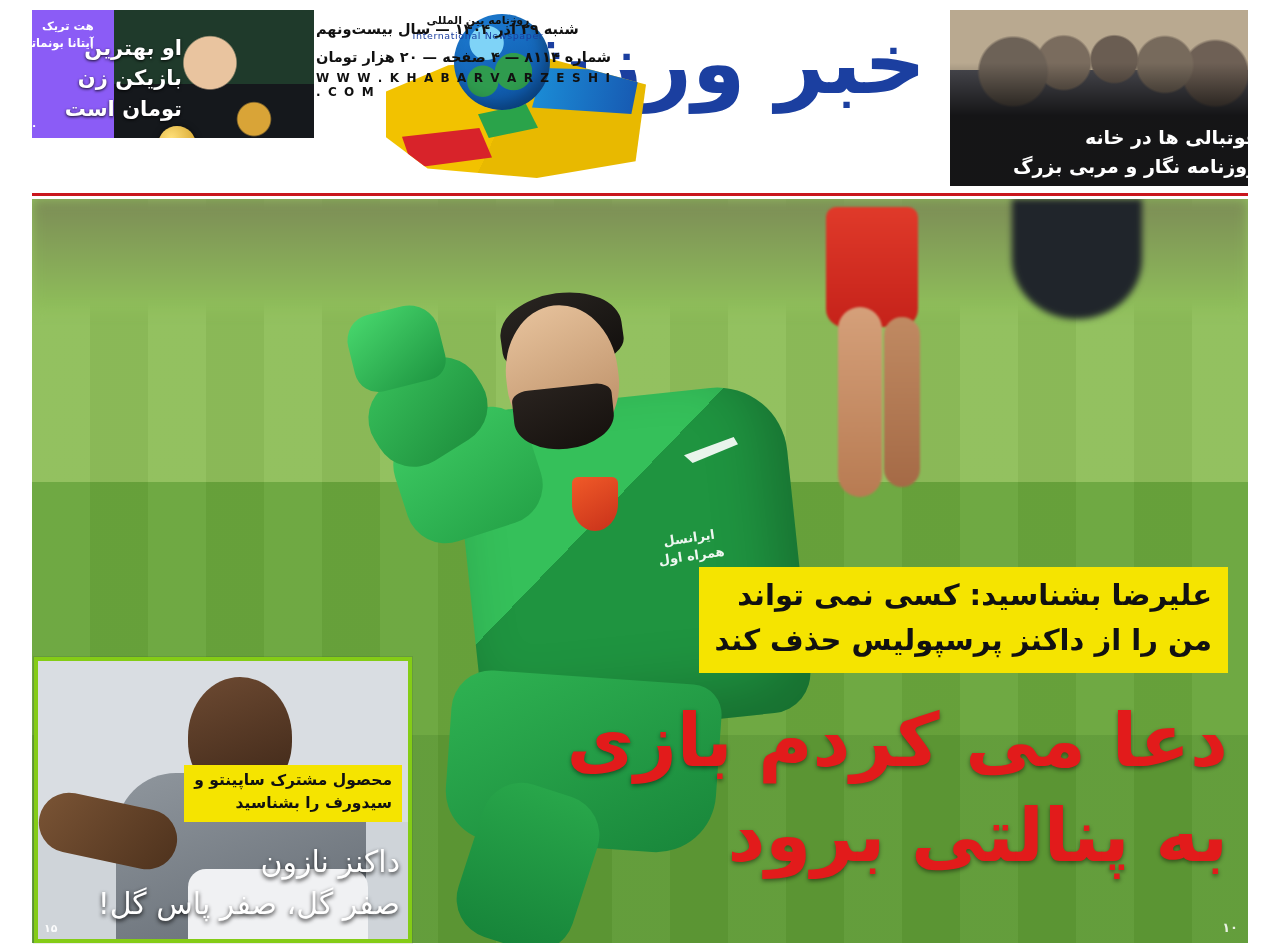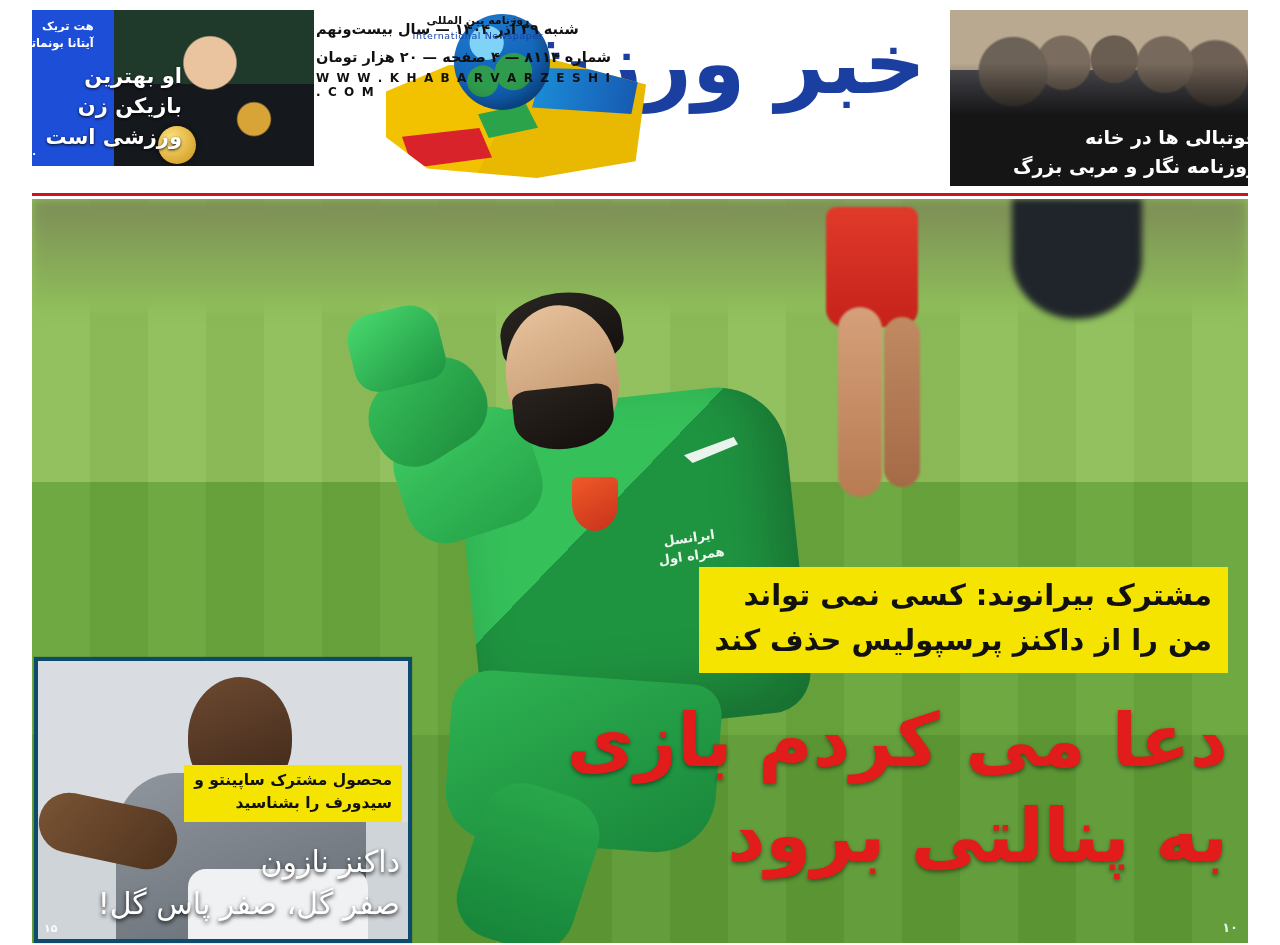--- a/index.html
+++ b/index.html
@@ -146,22 +146,22 @@
     font-weight: bold;
     letter-spacing: 1.6px;
     direction: ltr;
     color: #111;
   }
 
   
   .teaser {
     position: absolute;
     top: 4px; left: 0;
-    width: 300px; height: 156px;
-    background: #1d4ed8;
+    width: 300px; height: 128px;
+    background: #8b5cf6;
     overflow: hidden;
   }
   .teaser .tz-img {
     position: absolute;
     top: 0; right: 0;
     width: 200px; height: 176px;
     background:
       radial-gradient(circle at 48% 30%, #e9c49f 0 16%, transparent 17%),
       radial-gradient(circle at 70% 62%, #d9a437 0 9%, transparent 10%),
       linear-gradient(180deg, #1f3a2b 0 42%, #15181c 42% 100%);
@@ -389,21 +389,21 @@
     color: rgba(255,255,255,.85);
     font-size: 13px; font-weight: bold;
   }
 
   
   .side-box {
     position: absolute;
     top: 657px; left: 34px;
     width: 378px; height: 286px;
     background: #fff;
-    border: 4px solid #0c4a6e;
+    border: 4px solid #84cc16;
     overflow: hidden;
     box-shadow: 0 0 0 1px rgba(0,0,0,.08);
   }
   .side-img {
     position: absolute; inset: 0;
     background: linear-gradient(180deg, #d9dde2 0 58%, #cfd4d9 58% 100%);
   }
   .side-img .athlete-head {
     position: absolute; top: 16px; left: 150px;
     width: 104px; height: 120px;
@@ -505,21 +505,21 @@
         <div class="tz-img">
           <div class="tz-ball"></div>
         </div>
         <div class="teaser-badge">
           <div>هت تریک</div>
           <div>آیتانا بونماتی</div>
         </div>
         <div class="teaser-head">
           <div>او بهترین</div>
           <div>بازیکن زن</div>
-          <div>ورزشی است</div>
+          <div>تومان است</div>
         </div>
         <div class="teaser-page">۲۰</div>
       </div>
 
       <div class="red-bar-right"></div>
       <div class="red-bar-left"></div>
     </div>
   </div>
 
   <div class="main-photo">
@@ -545,21 +545,21 @@
       <div class="arm"></div>
       <div class="glove"></div>
       <div class="hair"></div>
       <div class="head"></div>
       <div class="beard"></div>
       <div class="shorts"></div>
       <div class="legL"></div>
     </div>
 
     <div class="quote-bar">
-      <div class="q">مشترک بیرانوند: کسی نمی تواند</div>
+      <div class="q">علیرضا بشناسید: کسی نمی تواند</div>
       <div class="q">من را از داکنز پرسپولیس حذف کند</div>
     </div>
 
     <div class="headline">
       <div>دعا می کردم بازی</div>
       <div>به پنالتی برود</div>
     </div>
 
     <div class="page-num-main">۱۰</div>
   </div>

